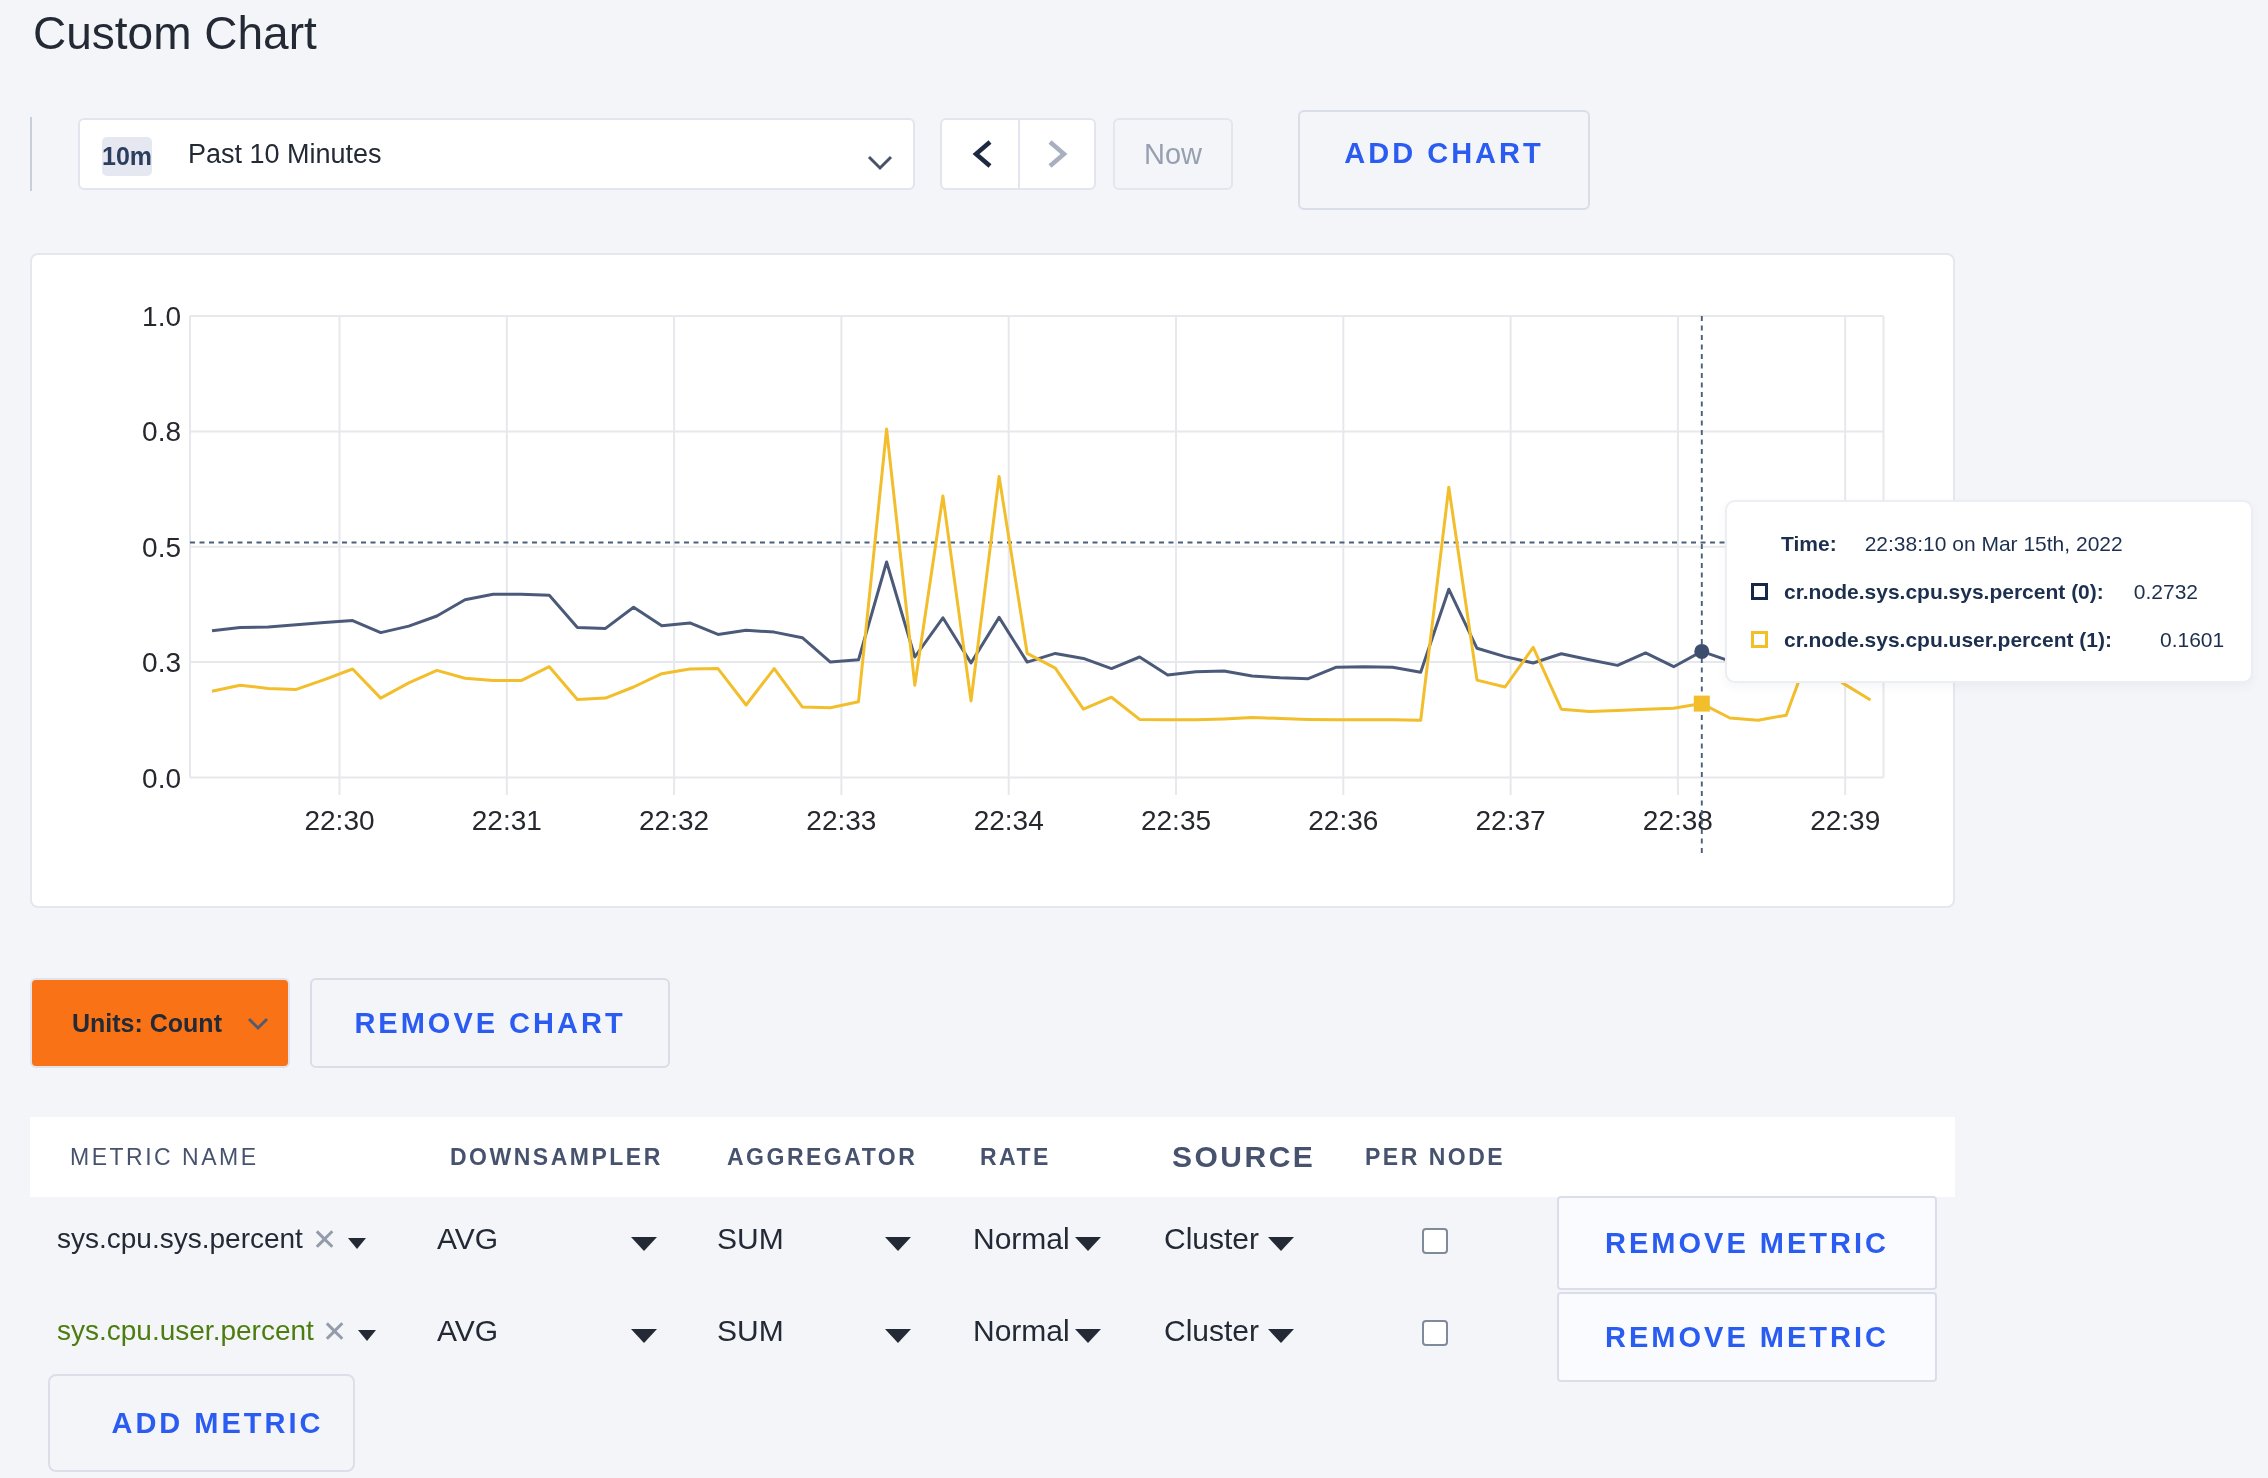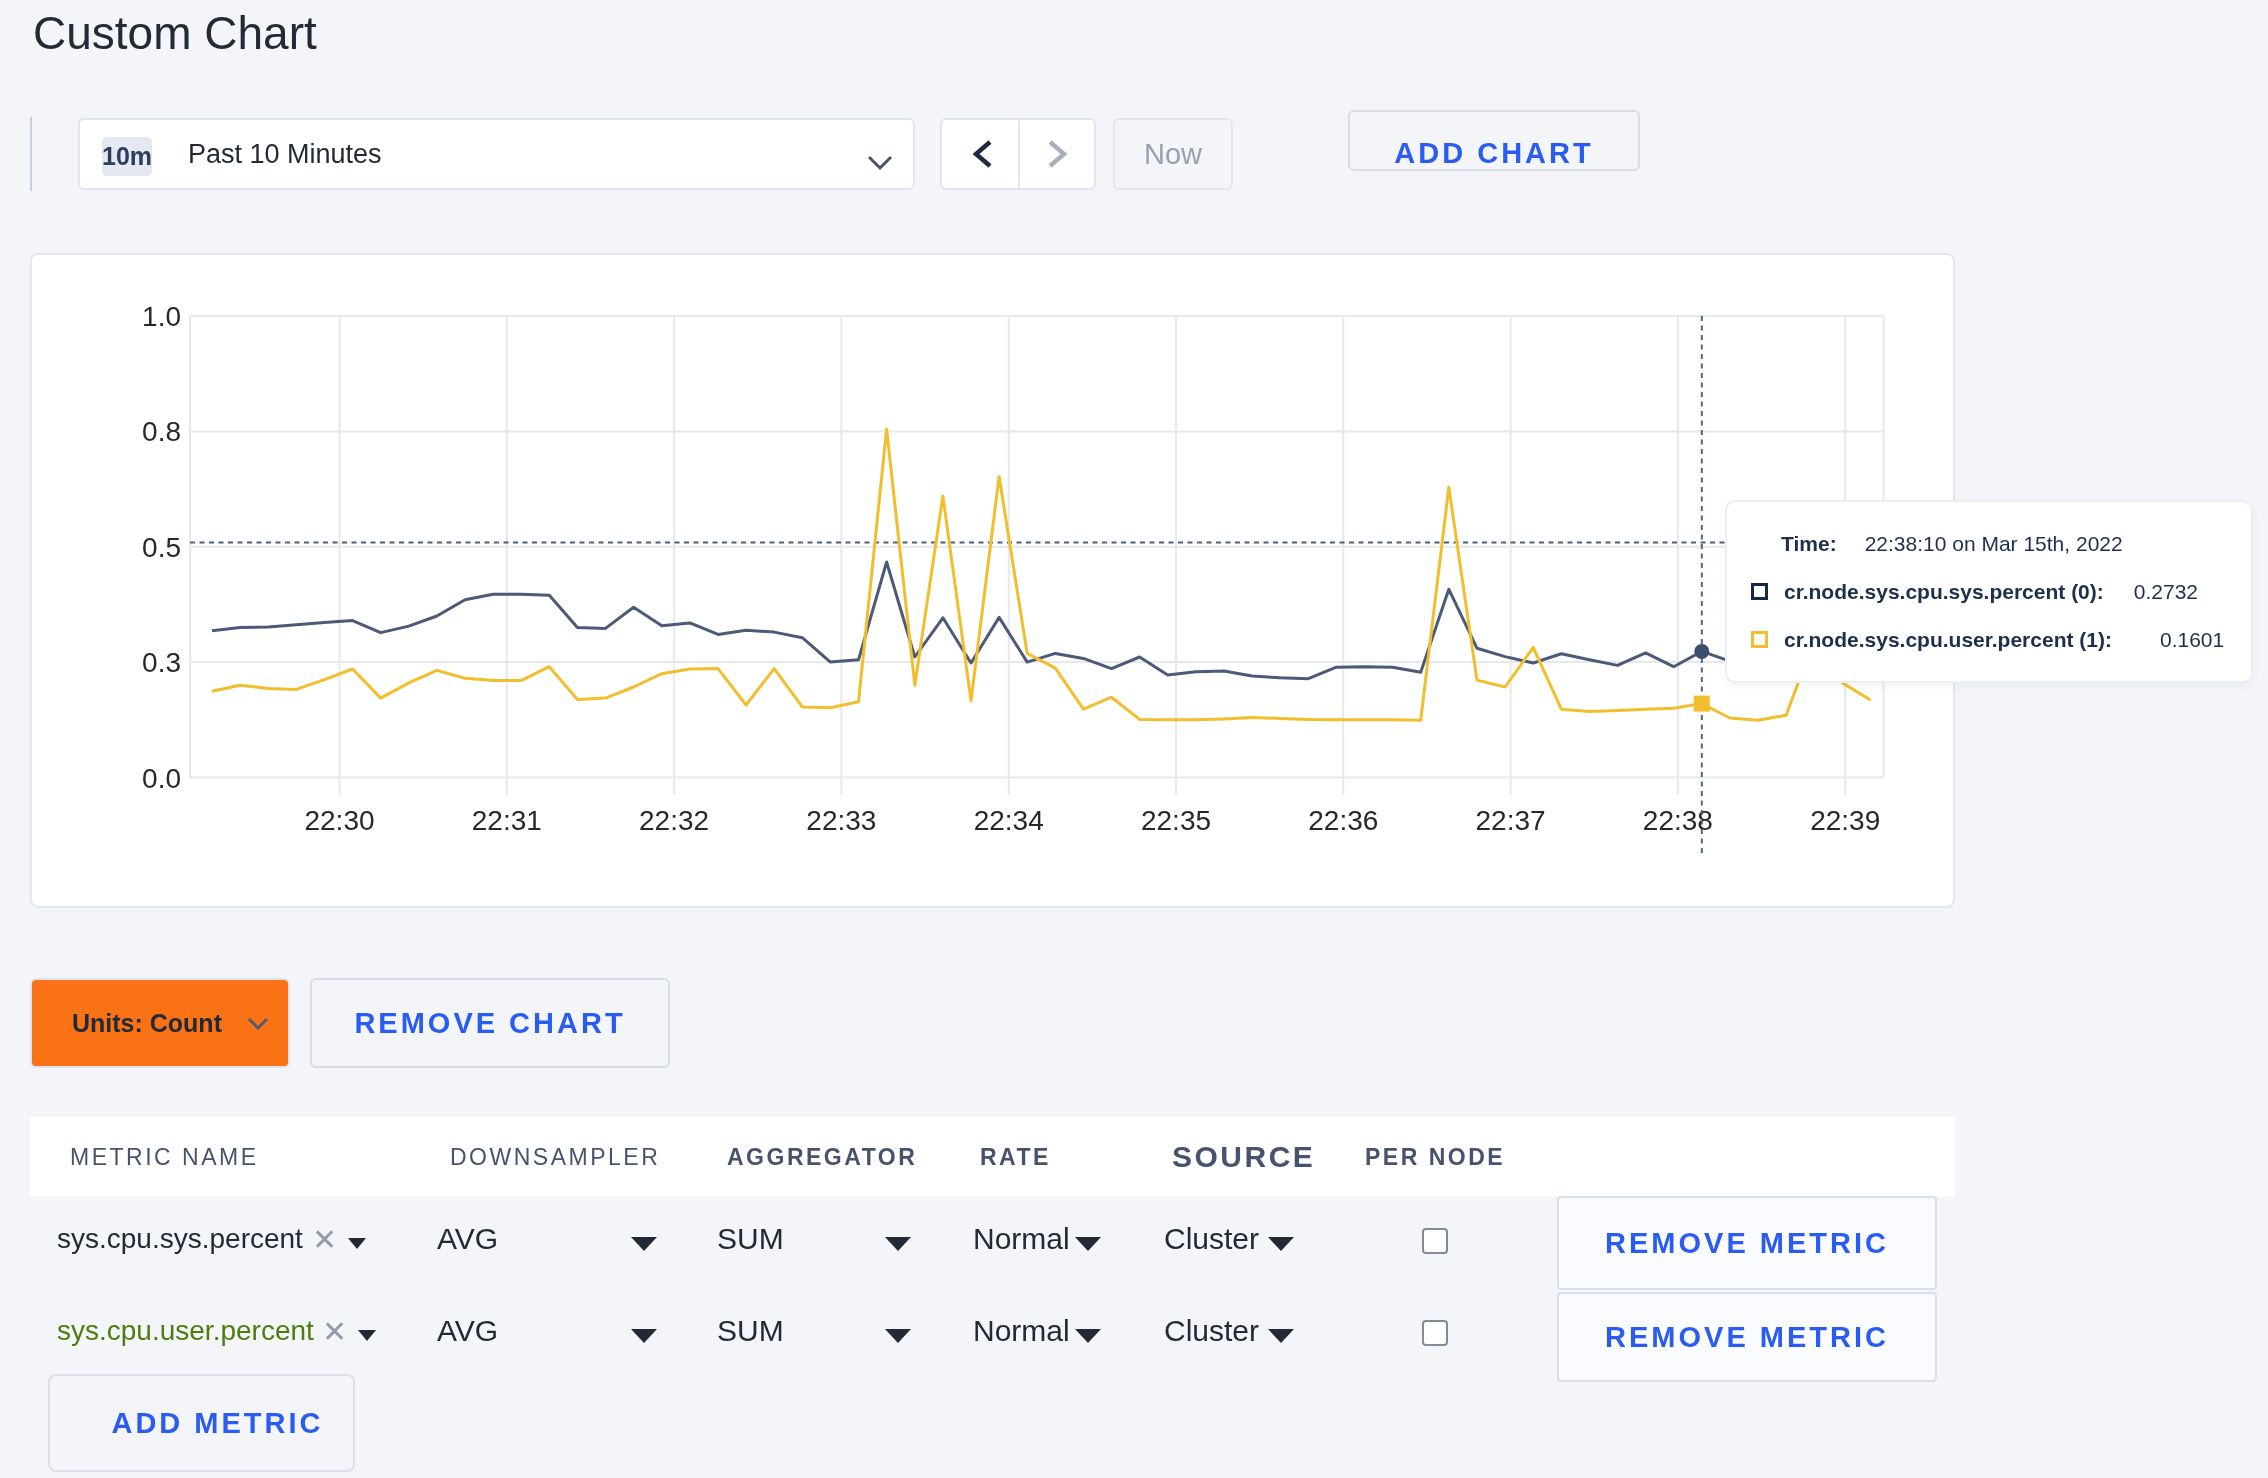--- a/index.html
+++ b/index.html
@@ -21,21 +21,21 @@
 <div class="abs bordered" style="left:940px;top:118px;width:156px;height:72px;background:#fff;border-color:#e2e5ee;">
   <div class="abs" style="left:76px;top:0;width:2px;height:68px;background:#e2e5ee;"></div>
   <svg class="abs" style="left:28px;top:19px;" width="24" height="32">
       <polyline points="20,3 6,15 20,27" fill="none" stroke="#1c2940" stroke-width="4.5"></polyline>
     </svg>
   <svg class="abs" style="left:104px;top:19px;" width="24" height="32">
       <polyline points="4,3 18,15 4,27" fill="none" stroke="#a8b0bf" stroke-width="4.5"></polyline>
     </svg>
 </div>
 <div class="abs bordered" style="left:1113px;top:118px;width:120px;height:72px;border-color:#e3e6ed;text-align:center;line-height:68px;font-size:29px;color:#97a0b1;font-weight:400;">Now</div>
-<div class="abs bordered btn-blue" style="left:1348px;top:110px;width:292px;height:61px;border-color:#d9dde8;text-align:center;line-height:83px;">ADD CHART</div>
+<div class="abs bordered btn-blue" style="left:1298px;top:110px;width:292px;height:100px;border-color:#d9dde8;text-align:center;line-height:83px;">ADD CHART</div>
 
 <div class="abs" style="left:30px;top:253px;width:1925px;height:655px;background:#fff;border:2px solid #e4e7ee;border-radius:8px;"></div>
 <div class="abs" style="left:30px;top:253px;width:1925px;height:655px;">
 <svg width="1925" height="655" viewBox="30 253 1925 655" style="position:absolute;left:0;top:0">
 <line x1="190.0" y1="777.5" x2="1883.5" y2="777.5" stroke="#e7e8ec" stroke-width="2"></line>
 <line x1="190.0" y1="662.1" x2="1883.5" y2="662.1" stroke="#e7e8ec" stroke-width="2"></line>
 <line x1="190.0" y1="546.8" x2="1883.5" y2="546.8" stroke="#e7e8ec" stroke-width="2"></line>
 <line x1="190.0" y1="431.4" x2="1883.5" y2="431.4" stroke="#e7e8ec" stroke-width="2"></line>
 <line x1="190.0" y1="316.0" x2="1883.5" y2="316.0" stroke="#e7e8ec" stroke-width="2"></line>
 <line x1="190.0" y1="315.9" x2="190.0" y2="777.5" stroke="#e7e8ec" stroke-width="2"></line>
@@ -84,21 +84,21 @@
 <div class="abs bordered" style="left:30px;top:978px;width:260px;height:90px;background:#f97316;border-color:#e0e3ec;">
   <span class="abs" style="left:40px;top:0;line-height:86px;font-size:25px;font-weight:700;color:#242a35;">Units: Count</span>
   <svg class="abs" style="left:214px;top:36px;" width="24" height="16">
       <polyline points="3,3 12,12 21,3" fill="none" stroke="#525c6e" stroke-width="3"></polyline>
     </svg>
 </div>
 <div class="abs bordered btn-blue" style="left:310px;top:978px;width:360px;height:90px;border-color:#d9dde8;text-align:center;line-height:86px;">REMOVE CHART</div>
 
 <div class="abs" style="left:30px;top:1117px;width:1925px;height:80px;background:#fff;"></div>
 <div class="abs" style="left:70px;top:1117px;height:80px;line-height:80px;font-size:23px;letter-spacing:2.5px;font-weight:400;color:#47536e;">METRIC NAME</div>
-<div class="abs" style="left:450px;top:1117px;height:80px;line-height:80px;font-size:23px;letter-spacing:2.5px;font-weight:400;color:#47536e;">DOWNSAMPLER</div>
+<div class="abs" style="left:450px;top:1117px;height:80px;line-height:80px;font-size:23px;letter-spacing:2.5px;font-weight:700;color:#47536e;">DOWNSAMPLER</div>
 <div class="abs" style="left:727px;top:1117px;height:80px;line-height:80px;font-size:23px;letter-spacing:2.5px;font-weight:700;color:#47536e;">AGGREGATOR</div>
 <div class="abs" style="left:980px;top:1117px;height:80px;line-height:80px;font-size:23px;letter-spacing:2.5px;font-weight:700;color:#47536e;">RATE</div>
 <div class="abs" style="left:1172px;top:1117px;height:80px;line-height:80px;font-size:30px;letter-spacing:2.5px;font-weight:700;color:#47536e;">SOURCE</div>
 <div class="abs" style="left:1365px;top:1117px;height:80px;line-height:80px;font-size:23px;letter-spacing:2.5px;font-weight:700;color:#47536e;">PER NODE</div>
 
 <div class="abs" style="left:57px;top:1223px;font-size:28px;color:#242a35;">sys.cpu.sys.percent</div>
 <div class="abs" style="left:312px;top:1222px;font-size:30px;color:#939cab;">✕</div>
 <div class="abs" style="left:348px;top:1238px;width:0;height:0;border-left:9px solid transparent;border-right:9px solid transparent;border-top:11px solid #242a35;"></div>
 <div class="abs" style="left:437px;top:1222px;font-size:30px;color:#242a35;">AVG</div>
 <div class="abs" style="left:631px;top:1237px;width:0;height:0;border-left:13px solid transparent;border-right:13px solid transparent;border-top:14px solid #242a35;"></div>

